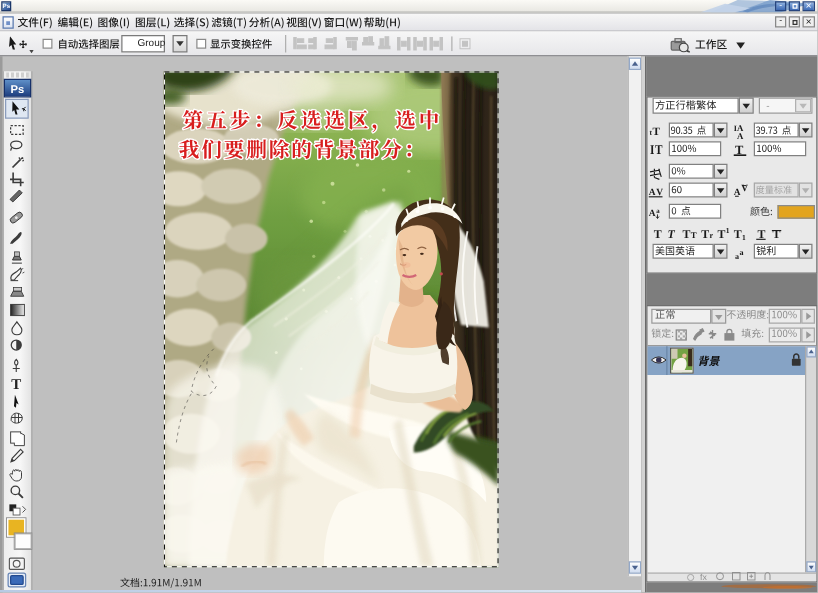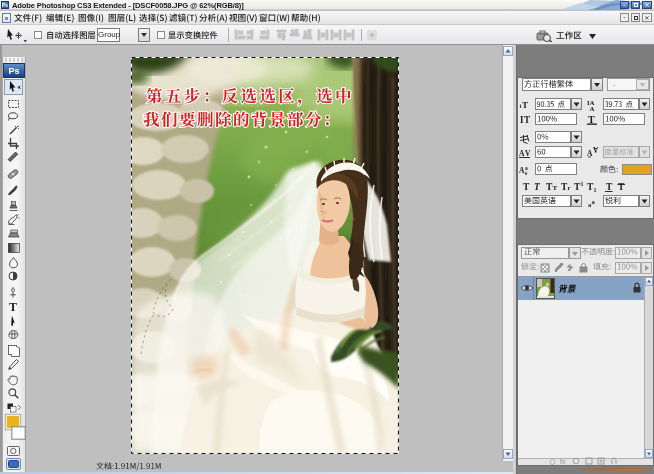--- a/index.html
+++ b/index.html
@@ -9,21 +9,20 @@
 </style></head><body>
 
 <div class="abs" style="left:0;top:0;width:654px;height:10px;background:linear-gradient(#fbfaf6,#e9e8e3);border-bottom:1px solid #d0cfca">
   <svg class="abs" style="left:560px;top:0" width="94" height="10" viewBox="0 0 94 10">
     <polygon points="8,10 30,0 62,1 40,10" fill="#a8c0dc" opacity="0.9"></polygon>
     <polygon points="28,10 56,0 88,3 64,10" fill="#7da0cc" opacity="0.85"></polygon>
     <polygon points="0,10 20,3 42,7 26,10" fill="#c3d3e8" opacity="0.95"></polygon>
     <path d="M34,9 C48,2 70,1 88,5 C70,3 50,5 38,10 Z" fill="#5e86ba" opacity="0.7"></path>
   </svg>
   <div class="abs" style="left:1px;top:1px;width:8px;height:8px;background:linear-gradient(135deg,#6f9ed0,#274a8e);border:1px solid #1b3668;color:#fff;font-size:5px;font-weight:bold;text-align:center;line-height:6px">Ps</div>
-  <div class="abs" style="left:12px;top:1px;font-size:7.6px;font-weight:bold;color:#15152a;letter-spacing:-0.15px;white-space:nowrap">Adobe Photoshop CS3 Extended - [DSCF0058.JPG @ 62%(RGB/8)]</div>
   <div class="abs" style="left:620px;top:1px;width:9px;height:8px;background:linear-gradient(#8fb2e0,#3c69b4);border:1px solid #27457e;color:#fff;font-size:7px;line-height:5px;text-align:center">-</div>
   <div class="abs" style="left:631px;top:1px;width:9px;height:8px;background:linear-gradient(#8fb2e0,#3c69b4);border:1px solid #27457e">
       <div style="margin:1px auto 0;width:4px;height:4px;border:1px solid #fff"></div>
     </div>
   <div class="abs" style="left:642px;top:1px;width:10px;height:8px;background:linear-gradient(#93b5e2,#3e6cb6);border:1px solid #27457e;color:#fff;font-size:6.5px;line-height:6px;text-align:center">⨯</div>
 </div>
 
 <div class="abs" style="left:0;top:11px;width:654px;height:14px;background:linear-gradient(#f7f7f7,#e4e4e8);border-bottom:1px solid #cacace">
   <div class="abs" style="left:2px;top:2px;width:9px;height:10px;background:linear-gradient(#fdfdfd,#dde4f2);border:1px solid #5a7ab0">
       <div style="width:3px;height:3px;margin:3px auto 0;background:#7090c8"></div>
@@ -38,21 +37,21 @@
 <div class="abs" style="left:0;top:25px;width:654px;height:20px;background:linear-gradient(#f6f6f6,#e7e7ea);border-bottom:1px solid #8f8f93">
   <svg class="abs" style="left:5px;top:4px" width="22" height="14" viewBox="0 0 22 14">
     <path d="M3,0 L8,6.5 L5.7,6.5 L7,10.5 L5.2,10.5 L4.2,6.9 L2.2,8.5 Z" fill="#1a1a1a"></path>
     <g stroke="#1a1a1a" stroke-width="0.9" fill="none">
       <path d="M13.5,6.5 l-2.2,0 M13.5,6.5 l2.2,0 M13.5,6.5 l0,-2.2 M13.5,6.5 l0,2.2"></path>
       <path d="M10.6,6.5 l1,-0.8 M10.6,6.5 l1,0.8 M16.4,6.5 l-1,-0.8 M16.4,6.5 l-1,0.8 M13.5,3.6 l-0.8,1 M13.5,3.6 l0.8,1 M13.5,9.4 l-0.8,-1 M13.5,9.4 l0.8,-1"></path>
     </g>
     <polygon points="18.5,11 22,11 20.2,13.5" fill="#444"></polygon>
   </svg>
   <div class="abs" style="left:34px;top:6px;width:8px;height:8px;background:#fff;border:1px solid #8a8a8a"></div>
-  <div class="abs" style="left:97px;top:3px;width:23px;height:14px;background:#fff;border:1px solid #7a7a7a;font-size:8px;color:#222;line-height:12px;padding-left:0">Group</div>
+  <div class="abs" style="left:97px;top:3px;width:35px;height:14px;background:#fff;border:1px solid #7a7a7a;font-size:8px;color:#222;line-height:12px;padding-left:12px">Group</div>
   <div class="abs" style="left:138px;top:3px;width:12px;height:14px;background:linear-gradient(#f4f4f4,#d8d8d8);border:1px solid #7a7a7a">
       <svg width="10" height="12">
         <polygon points="2,4 8,4 5,8" fill="#333"></polygon>
       </svg>
     </div>
   <div class="abs" style="left:157px;top:6px;width:8px;height:8px;background:#fff;border:1px solid #8a8a8a"></div>
   <div class="abs" style="left:228px;top:3px;width:1px;height:14px;background:#b0b0b0"></div>
   <svg class="abs" style="left:234px;top:4px" width="180" height="12" viewBox="0 0 180 12">
     <g fill="#c3c3c3" stroke="#c3c3c3" stroke-width="0.8">
       <g transform="translate(0,0)">

